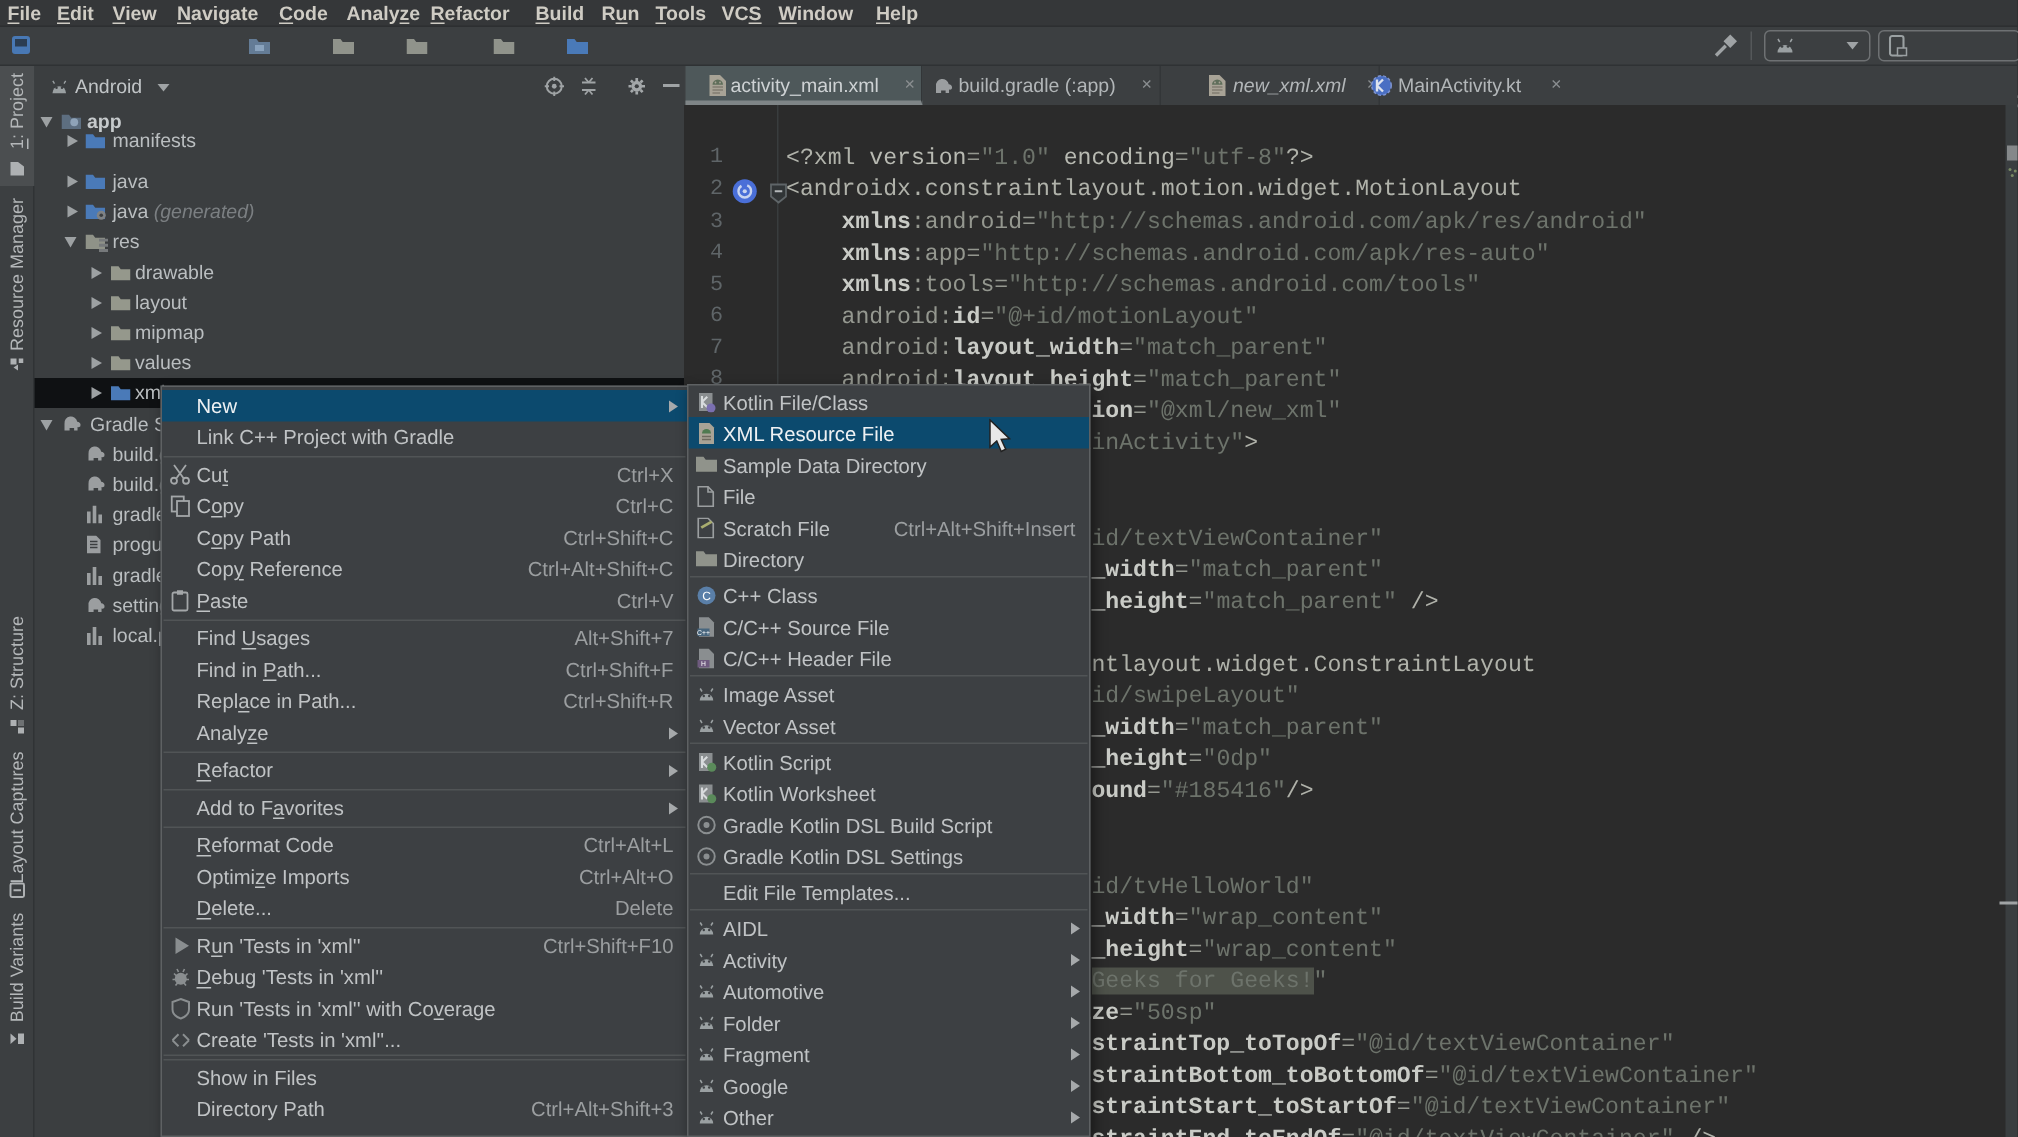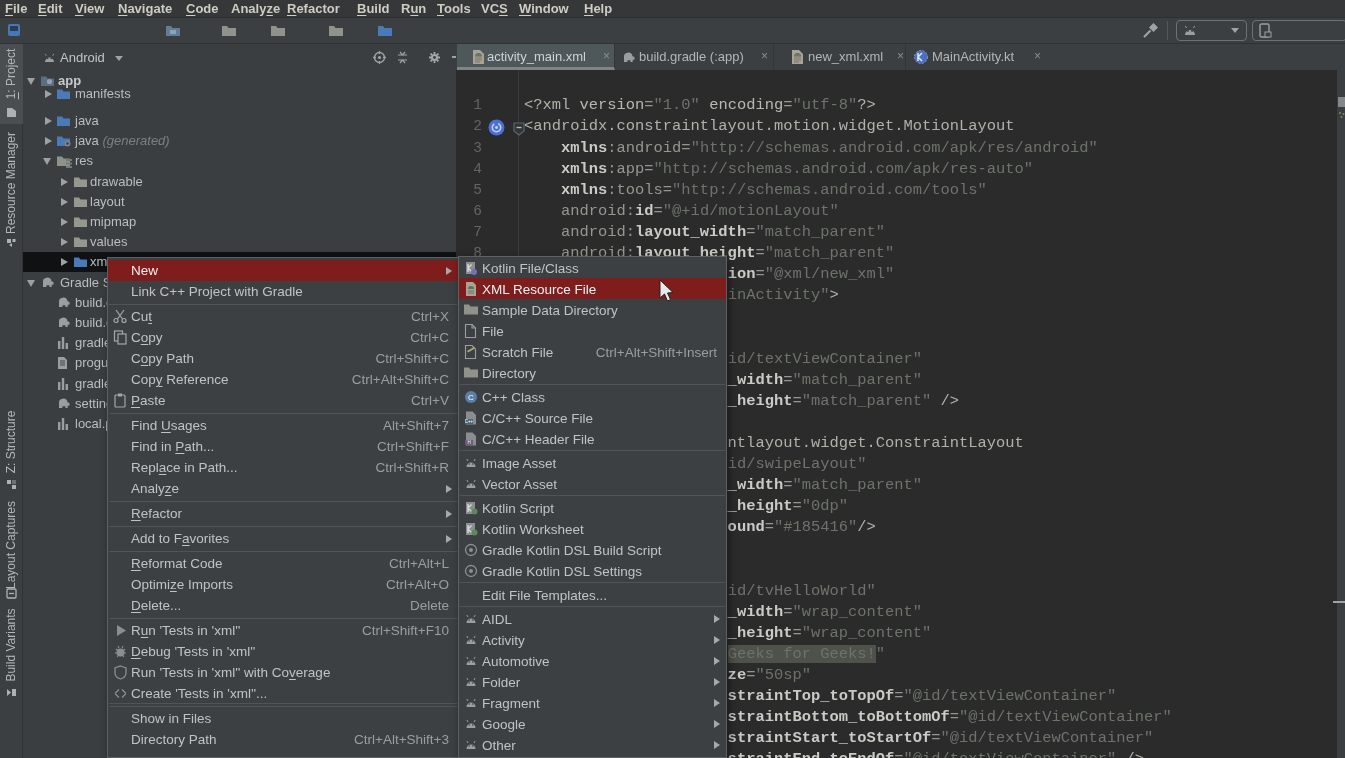--- a/index.html
+++ b/index.html
@@ -13,21 +13,21 @@
 
 #navbar{top:18px;left:0;width:1345px;height:26px;background:#3c3f41;border-bottom:1px solid #2f3234;}
 .crumb{position:absolute;top:5px;font-size:13px;color:#bcc0c2;white-space:nowrap;margin-top:38px;}
 .crumbb{font-weight:bold;color:#ccd0d2;}
 .sep{color:#787c7e;}
 
 #stripe{top:44px;left:0;width:23px;height:714px;background:#3c3f41;border-right:1px solid #303335;}
 .vlab{position:absolute;color:#b4b7b9;font-size:12px;white-space:nowrap;}
 
 #panel{top:44px;left:23px;width:433px;height:714px;background:#3b3e40;}
-#phead{position:absolute;top:0;left:0;width:433px;height:26px;margin-left:10px;}
+#phead{position:absolute;top:0;left:0;width:433px;height:26px;}
 .trow{position:absolute;left:0;width:433px;height:20px;font-size:13px;color:#babec0;white-space:nowrap;}
 .trow .lbl{position:absolute;top:2px;}
 .dim{color:#7b7f82;font-style:italic;}
 .chev{position:absolute;top:6px;width:0;height:0;}
 .chevr{border-left:7px solid #9da1a3;border-top:4.5px solid transparent;border-bottom:4.5px solid transparent;}
 .chevd{border-top:7px solid #9da1a3;border-left:4.5px solid transparent;border-right:4.5px solid transparent;top:7px;}
 
 #editor{top:44px;left:456px;width:889px;height:714px;background:#2b2b2b;}
 #tabs{position:absolute;top:0;left:0;width:889px;height:26px;background:#3c3f41;}
 .tab{position:absolute;top:0;height:26px;font-size:13px;color:#b2b6b8;border-right:1px solid #333638;}
@@ -40,21 +40,21 @@
 .bt{color:#b8bab2;}
 .ns{color:#94978f;}
 #gutnums{position:absolute;top:51.4px;left:0;width:26px;font-family:"Liberation Mono",monospace;font-size:14.5px;line-height:21.1px;color:#5f6568;text-align:right;}
 
 .popup{position:absolute;background:#3d4043;border:1px solid #5e6163;box-shadow:2px 3px 8px rgba(0,0,0,.45);z-index:50;}
 .mi{position:relative;height:21px;font-size:13.5px;color:#c0c3c5;}
 .mi .ic{position:absolute;left:5px;top:3px;width:15px;height:15px;}
 .mi .t{position:absolute;left:23px;top:3px;white-space:nowrap;}
 .mi .sc{position:absolute;right:9px;top:3px;color:#9b9ea0;}
 .mi .arr{position:absolute;right:6px;top:6.5px;width:0;height:0;border-left:6px solid #a6a9ab;border-top:4px solid transparent;border-bottom:4px solid transparent;}
-.mi.hl{background:#7f1d1d;}
+.mi.hl{background:#0c4a6e;}
 .mi.hl .t{color:#eef1f3;}
 .msep{height:4px;position:relative;}
 .msep:after{content:"";position:absolute;top:1.5px;left:1px;right:1px;height:1px;background:#515456;}
 .mi2{height:21px;}
 </style>
 </head>
 <body>
 <div id="root">
 <div id="menubar" class="abs">
 <span style="left:5px"><u>F</u>ile</span>
@@ -334,21 +334,21 @@
           <span class="tl" style="left:30px">activity_main.xml</span>
           <span class="tl tabx" style="left:146px">×</span>
         </div>
 <div class="tab" style="left:159px;width:159px;">
           <svg class="abs" style="left:7px;top:8px" width="14" height="11" viewBox="0 0 14 11">
             <path d="M2 10 V5.5 A4.3 4.3 0 0 1 10.5 4.2 q2 .2 2.2 2 q.2 1.6 -1.2 1.6 l-.8 -.1 V10 h-2.3 V8.3 h-3 V10 z" fill="#9b9ea0"></path>
           </svg>
           <span class="tl" style="left:24px">build.gradle (:app)</span>
           <span class="tl tabx" style="left:146px">×</span>
         </div>
-<div class="tab" style="left:324px;width:126px;">
+<div class="tab" style="left:338px;width:126px;font-style:italic;">
           <svg class="abs" style="left:11px;top:6px" width="13" height="14" viewBox="0 0 13 14">
             <path d="M1 0 h7 l4 4 v10 H1z" fill="#a8a396"></path>
             <path d="M3 6.5 a3.5 3.5 0 0 1 7 0 z" fill="#5f6e5a"></path>
             <circle cx="5" cy="5" r="0.6" fill="#a8a396"></circle>
             <circle cx="8" cy="5" r="0.6" fill="#a8a396"></circle>
             <path d="M3 8h7M3 10h7M3 12h5" stroke="#6e6a5e" stroke-width="0.8"></path>
           </svg>
           <span class="tl" style="left:28px">new_xml.xml</span>
           <span class="tl tabx" style="left:117px">×</span>
         </div>

